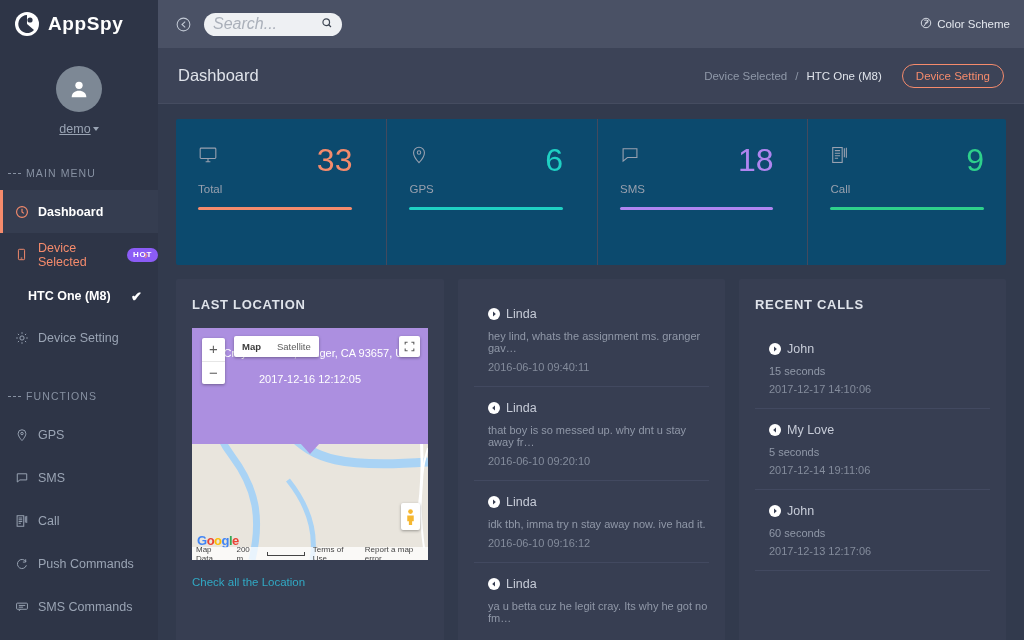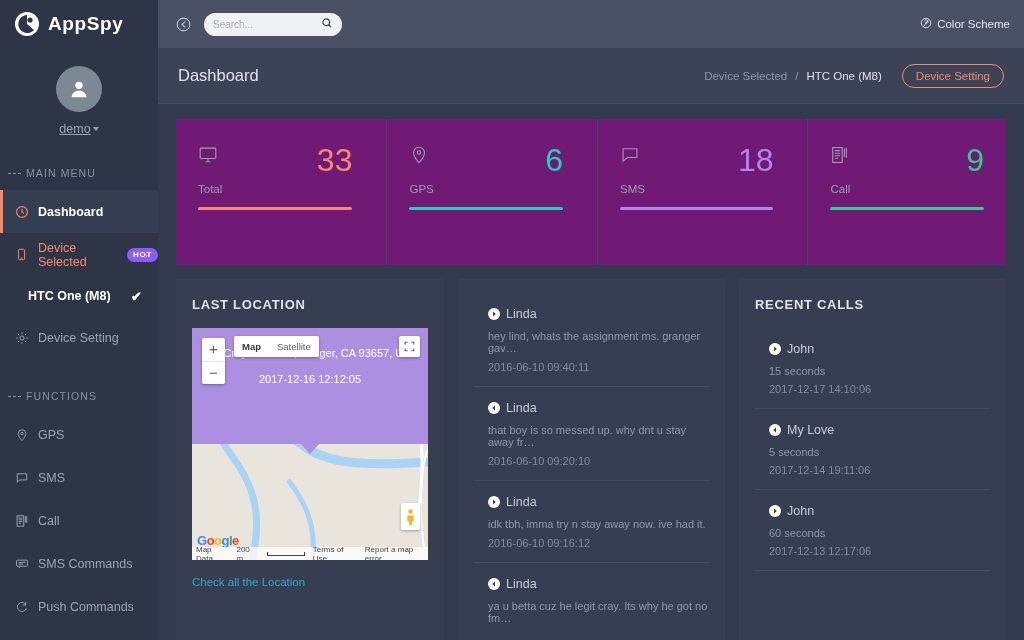--- a/index.html
+++ b/index.html
@@ -148,23 +148,24 @@
     width: 138px; height: 23px;
     background: #eef0f3;
     border-radius: 12px;
     display: flex; align-items: center;
     padding: 0 9px;
     position: relative;
   }
   .searchbox input {
     border: 0; outline: 0; background: transparent;
     font-family: "Liberation Sans", sans-serif;
-    font-size: 10px;
+    font-size: 16px;
     color: #5a6270;
     width: 108px;
+    font-style: italic;
   }
   .searchbox input::placeholder { color: #aab0ba; }
   .color-scheme {
     margin-left: auto;
     display: flex; align-items: center; gap: 5px;
     color: #e3e7ee;
     font-size: 11.5px;
     cursor: pointer;
   }
 
@@ -197,21 +198,21 @@
     cursor: pointer;
   }
 
   .content {
     flex: 1 1 auto;
     padding: 15px 18px 0 18px;
     overflow: hidden;
   }
 
   .stats-card {
-    background: #701a75;
+    background: #0c4a6e;
     border-radius: 2px;
     display: flex;
     height: 146px;
     margin-bottom: 14px;
     gap: 12px;
   }
   .stat {
     flex: 1 1 25%;
     padding: 26px 22px 0 22px;
     position: relative;
@@ -477,35 +478,35 @@
           <path d="M4.1 4.6h4.2M4.1 6.6h4.2M4.1 8.6h4.2M4.1 10.6h2.6"></path>
           <path d="M11.8 2.6v7.2M13.4 2.2v8"></path>
         </svg>
       </span>
       <span>Call</span>
     </div>
 
     <div class="nav-item">
       <span class="ico">
         <svg viewBox="0 0 16 16" width="14" height="14" fill="none" stroke="#9aa4b4" stroke-width="1.1">
-          <rect x="1.8" y="3.6" width="12.4" height="7" rx="1"></rect>
-          <path d="M4.4 12.6l1.8-2M4.3 6.2h7.4M4.3 8.2h5"></path>
-        </svg>
-      </span>
-      <span>SMS Commands</span>
+          <path d="M12.6 5.6A5.2 5.2 0 1 0 13 9.4"></path>
+          <path d="M12.2 2.6v3.2h-3.2"></path>
+        </svg>
+      </span>
+      <span>Push Commands</span>
     </div>
 
     <div class="nav-item">
       <span class="ico">
         <svg viewBox="0 0 16 16" width="14" height="14" fill="none" stroke="#9aa4b4" stroke-width="1.1">
-          <path d="M12.6 5.6A5.2 5.2 0 1 0 13 9.4"></path>
-          <path d="M12.2 2.6v3.2h-3.2"></path>
-        </svg>
-      </span>
-      <span>Push Commands</span>
+          <rect x="1.8" y="3.6" width="12.4" height="7" rx="1"></rect>
+          <path d="M4.4 12.6l1.8-2M4.3 6.2h7.4M4.3 8.2h5"></path>
+        </svg>
+      </span>
+      <span>SMS Commands</span>
     </div>
   </aside>
 
   <div class="main">
 
     <div class="topbar">
       <div class="collapse-btn">
         <svg viewBox="0 0 20 20" width="17" height="17" fill="none" stroke="#c3cad6" stroke-width="1.2">
           <circle cx="10" cy="10" r="7.5"></circle>
             <path d="M12 6.5L8.2 10l3.8 3.5"></path>

